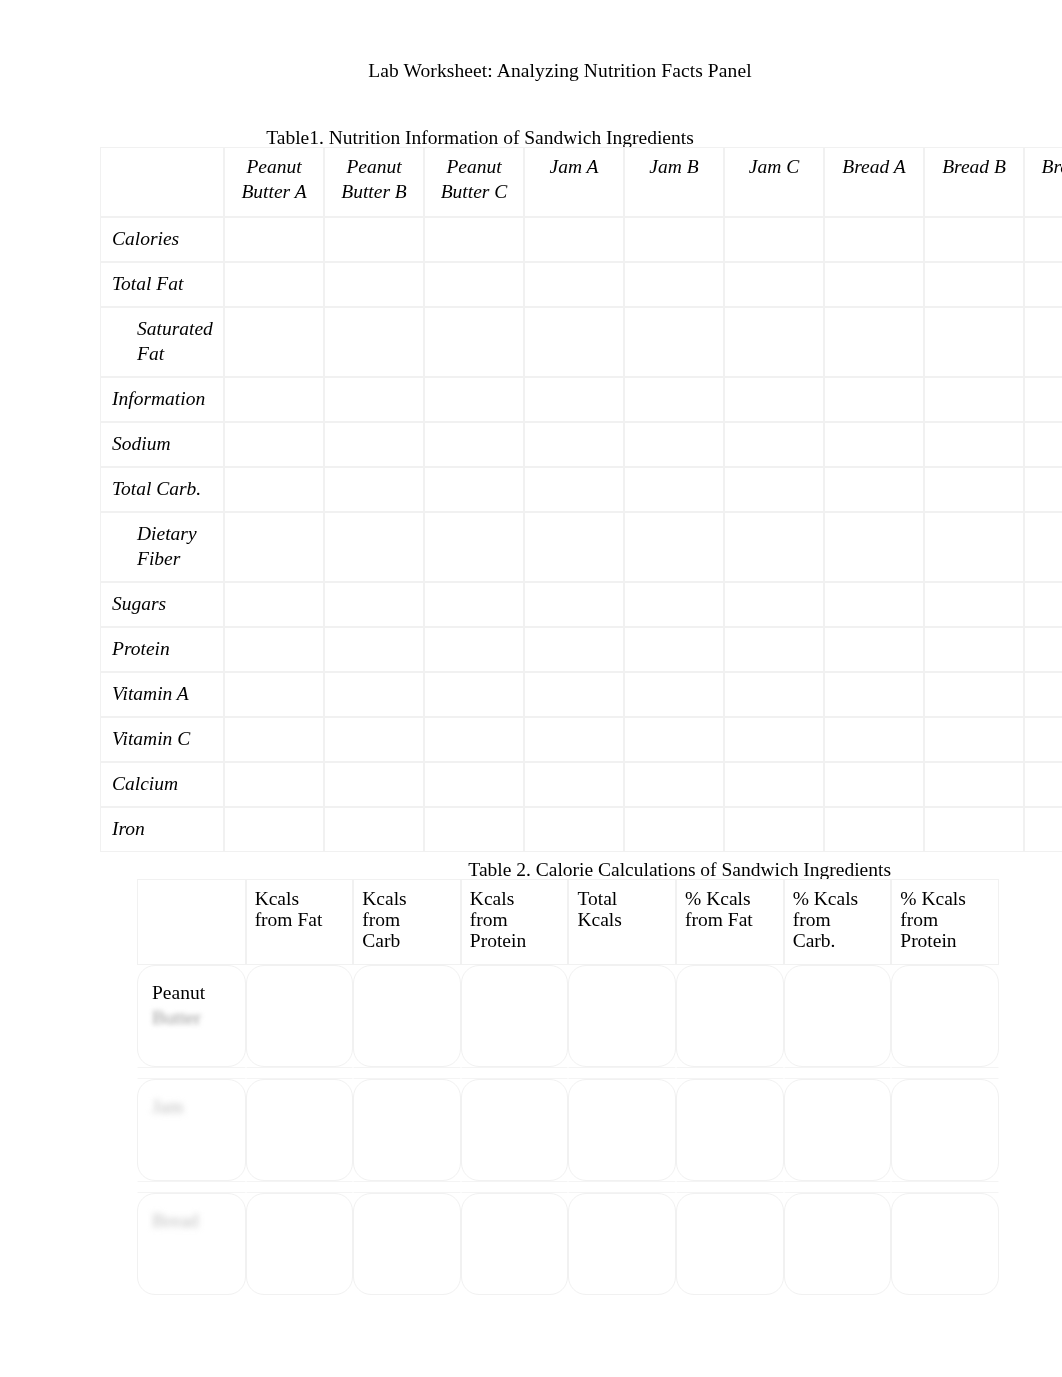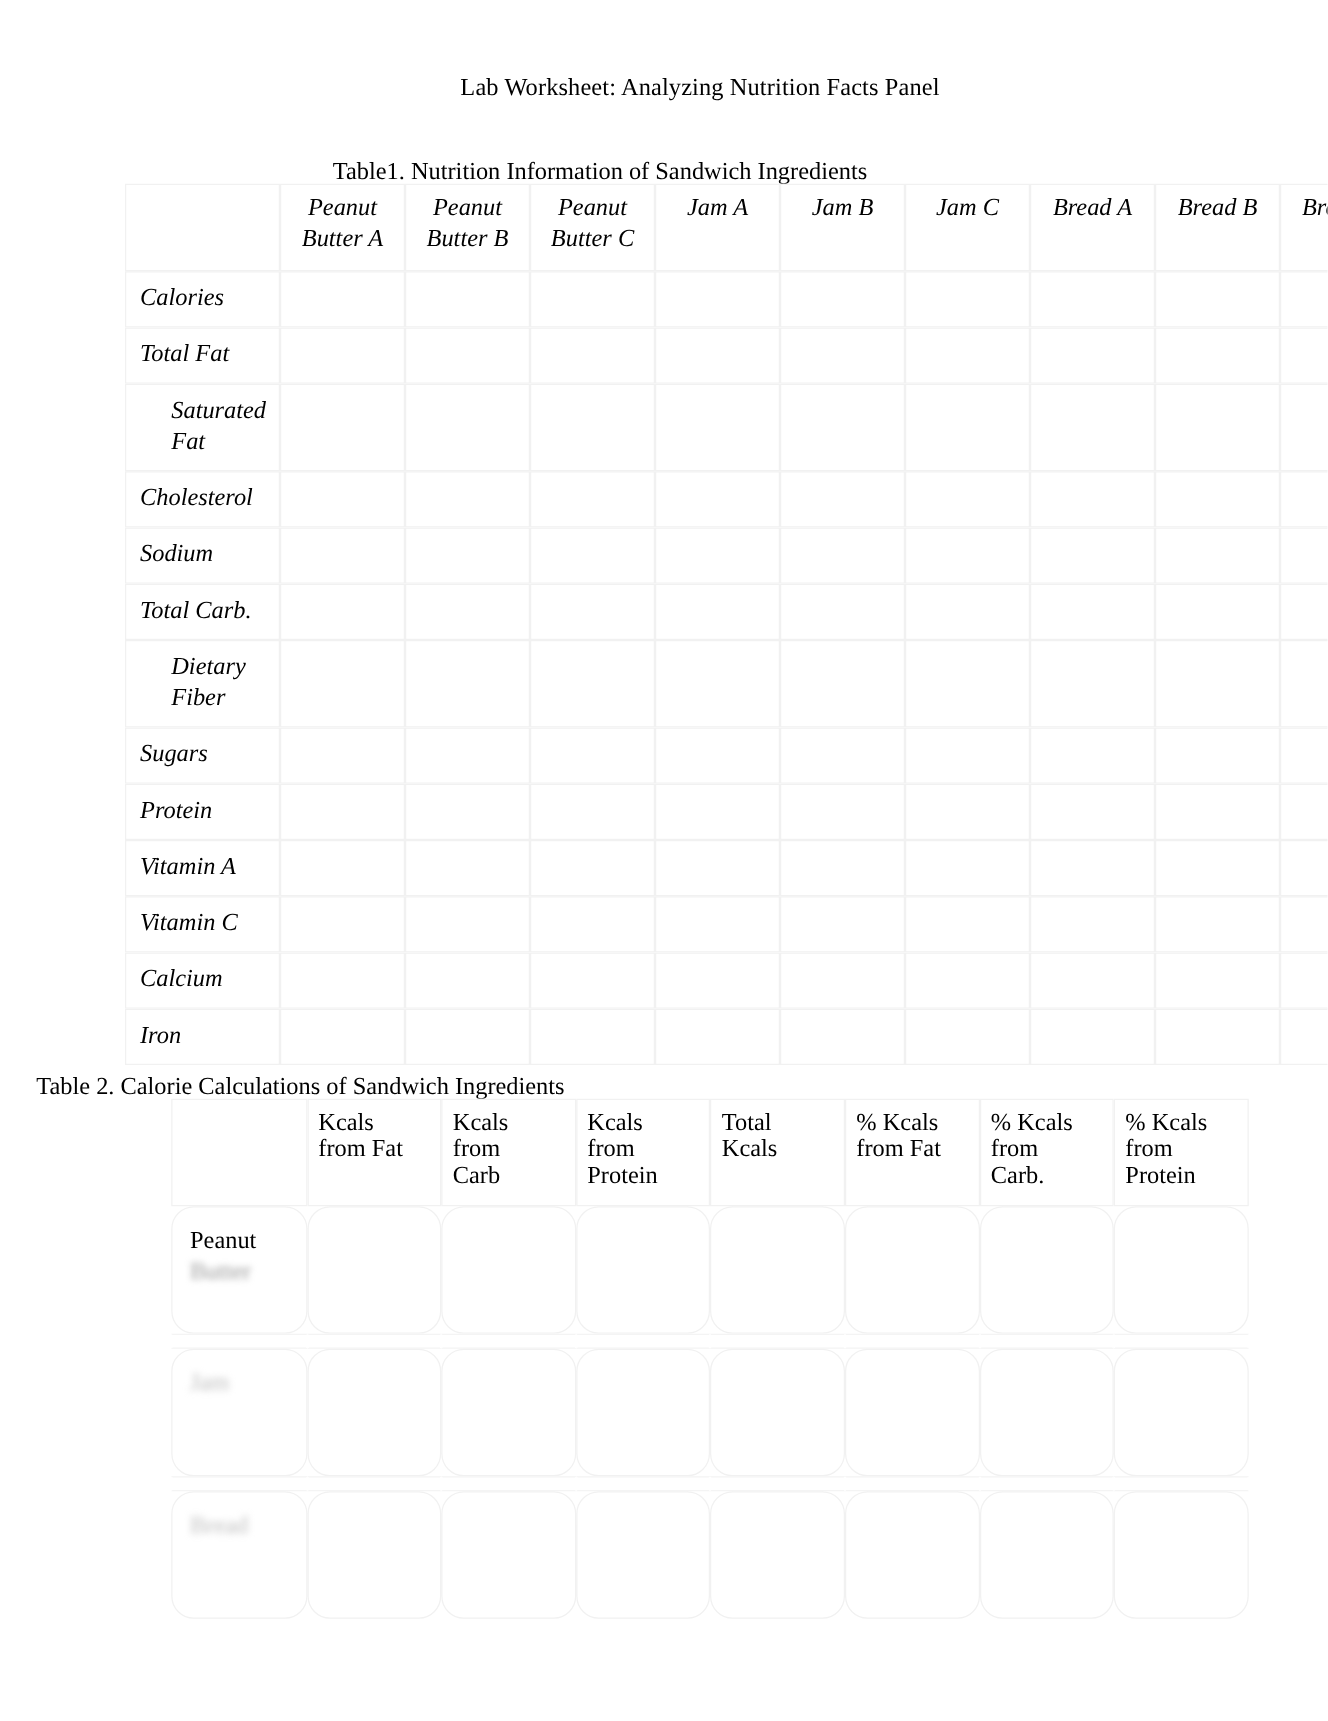--- a/index.html
+++ b/index.html
@@ -93,21 +93,21 @@
   .t1 td.cell { }
   .t1 tr.r-1 td { height: 27px; }
   .t1 tr.r-2 td { height: 52px; padding-left: 36px; }
 
   
   .t2-caption {
     position: absolute;
     top: 857px;
     left: 0;
     width: 862px;
-    text-align: left;
+    text-align: right;
     font-size: 19.5px;
     line-height: 26px;
   }
 
   .table2-wrap {
     position: absolute;
     top: 879px;
     left: 108px;
     width: 862px;
   }
@@ -235,21 +235,21 @@
           <td class="cell"></td>
           <td class="cell"></td>
           <td class="cell"></td>
           <td class="cell"></td>
           <td class="cell"></td>
           <td class="cell"></td>
           <td class="cell"></td>
           <td class="cell"></td>
         </tr>
         <tr class="r-1">
-          <td class="rowlabel">Cholesterol</td>
+          <td class="rowlabel">Information</td>
           <td class="cell"></td>
           <td class="cell"></td>
           <td class="cell"></td>
           <td class="cell"></td>
           <td class="cell"></td>
           <td class="cell"></td>
           <td class="cell"></td>
           <td class="cell"></td>
           <td class="cell"></td>
         </tr>

